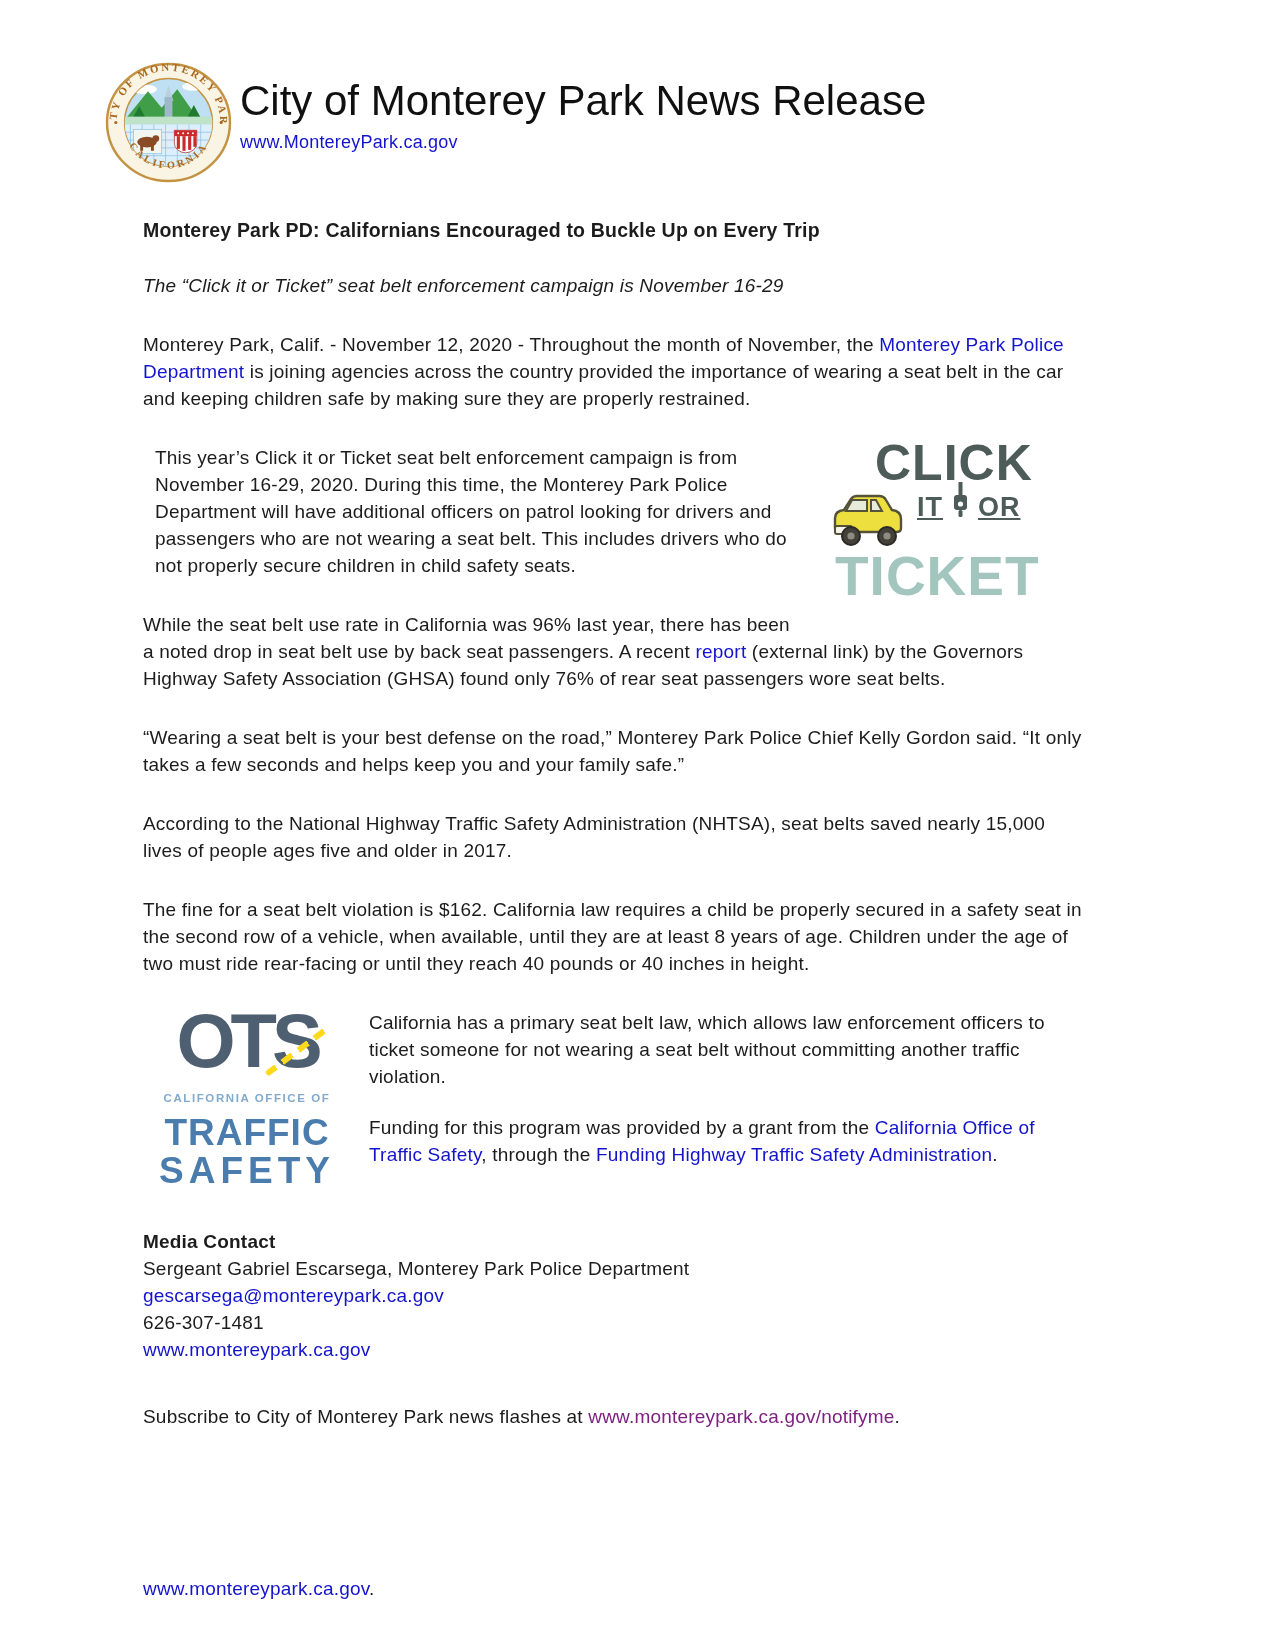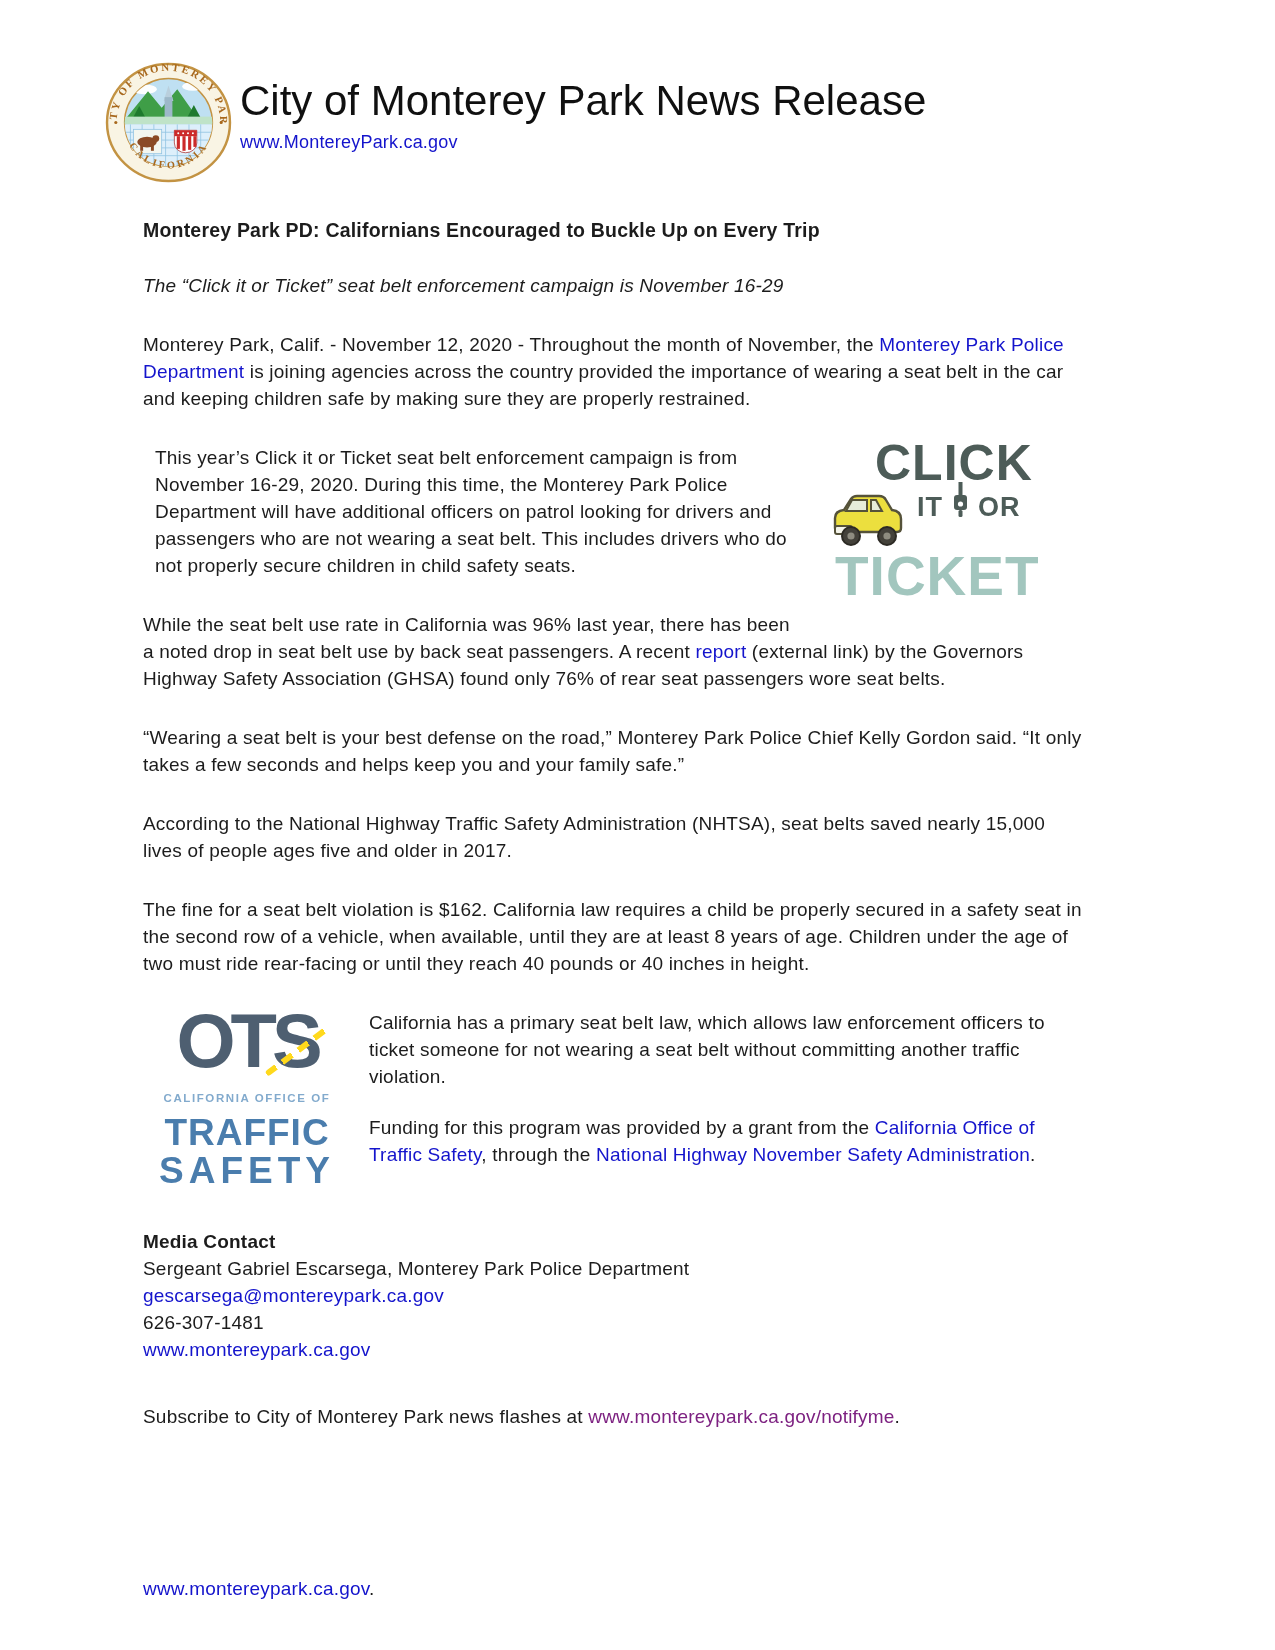--- a/index.html
+++ b/index.html
@@ -36,21 +36,21 @@
   .link-underline{text-align:center;}
   .link-visited{color:var(--visited-purple);}
   .clear{clear:both;height:0;}
   
   .wrap-zone{margin-top:32px;}
   .wrap-zone .para-a{margin:12px;}
   .wrap-zone .para-b{margin:32px 0 0;}
   .ciot-float{float:right;width:292px;height:182px;position:relative;}
   .ciot-logo{position:absolute;top:-6px;right:0;width:252px;height:172px;}
   .ciot-click{position:absolute;top:0;left:44px;font-size:50px;font-weight:900;line-height:1;letter-spacing:1px;color:var(--ciot-dark);}
-  .ciot-mid{position:absolute;top:56px;left:86px;display:flex;align-items:flex-start;font-size:27px;font-weight:900;line-height:1;letter-spacing:1px;color:var(--ciot-dark);}
+  .ciot-mid{position:absolute;top:56px;left:86px;display:flex;align-items:flex-start;font-size:27px;font-weight:900;line-height:1;letter-spacing:1px;color:var(--ciot-dark);text-decoration:underline;}
   .ciot-buckle{margin:-12px 10px 0 10px;}
   .ciot-ticket{position:absolute;top:92px;left:4px;font-size:55px;font-weight:900;line-height:1;letter-spacing:1px;color:var(--ciot-teal);margin-top:19px;}
   .ciot-car{position:absolute;left:-4px;top:48px;}
   
   .ots-section{margin-top:32px;}
   .ots-section .para-a{margin:0;}
   .ots-section .para-b{margin:24px 0 0;}
   .ots-logo{float:left;width:188px;margin:-4px 28px 0 10px;text-align:center;}
   .ots-acronym{position:relative;font-size:76px;font-weight:900;line-height:0.95;letter-spacing:-5px;color:var(--ots-slate);}
   .ots-swoosh{position:absolute;right:8px;bottom:22px;width:74px;height:6px;
@@ -190,21 +190,21 @@
       <div class="ots-logo">
         <div class="ots-acronym">
           <span>OTS</span>
           <span class="ots-swoosh"></span>
         </div>
         <div class="ots-line1">CALIFORNIA OFFICE OF</div>
         <div class="ots-line2">TRAFFIC</div>
         <div class="ots-line3">SAFETY</div>
       </div>
       <p class="para para-a">California has a primary seat belt law, which allows law enforcement officers to ticket someone for not wearing a seat belt without committing another traffic violation.</p>
-      <p class="para para-b"><span>Funding for this program was provided by a grant from the </span><a class="link">California Office of Traffic Safety</a><span>, through the </span><a class="link">National Highway November Safety Administration</a><span>.</span></p>
+      <p class="para para-b"><span>Funding for this program was provided by a grant from the </span><a class="link">California Office of Traffic Safety</a><span>, through the </span><a class="link">Funding Highway Traffic Safety Administration</a><span>.</span></p>
       <div class="clear"></div>
     </div>
 
     <div class="media-contact">
       <p class="mc-heading">Media Contact</p>
       <p>Sergeant Gabriel Escarsega, Monterey Park Police Department</p>
       <p><a class="link">gescarsega@montereypark.ca.gov</a></p>
       <p>626-307-1481</p>
       <p><a class="link">www.montereypark.ca.gov</a></p>
     </div>

